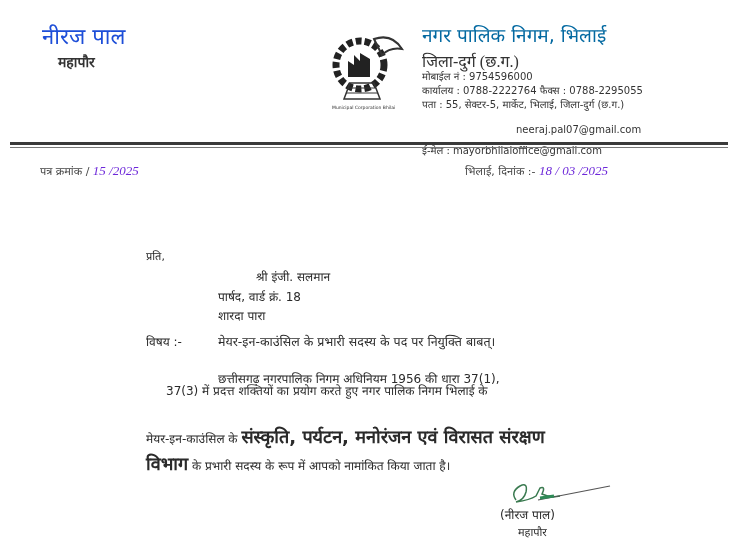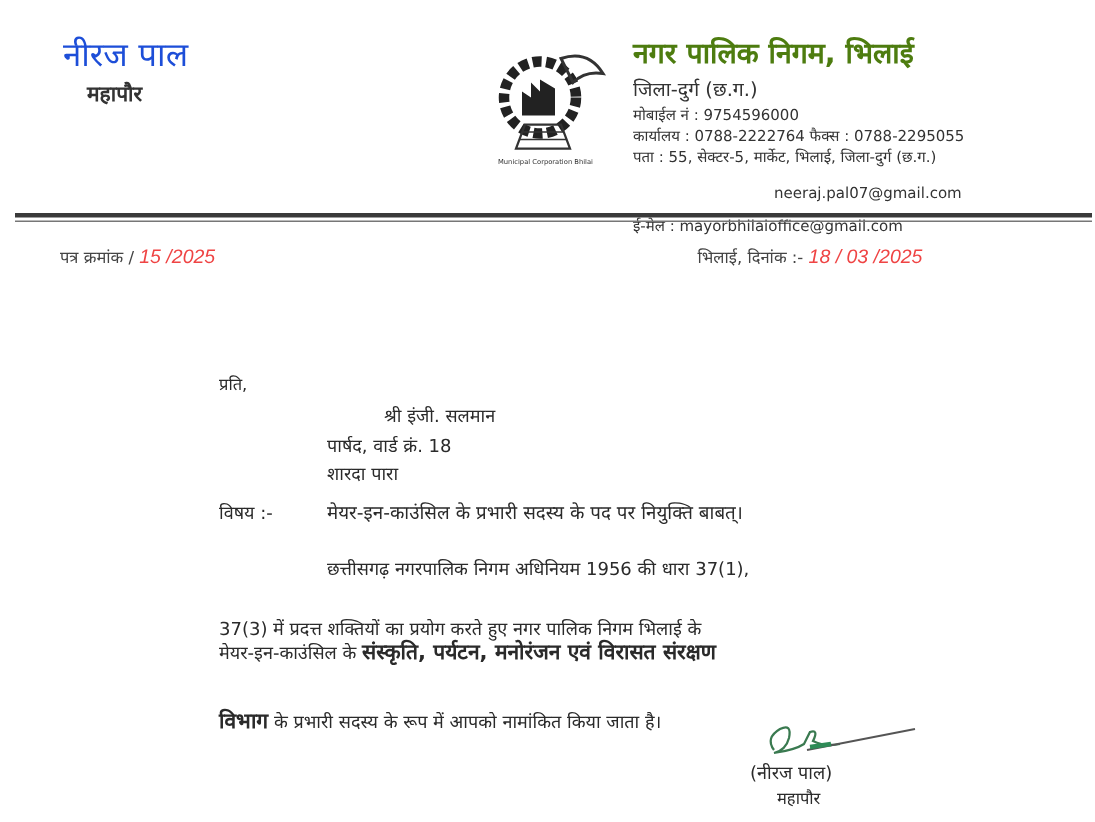--- a/index.html
+++ b/index.html
@@ -2,40 +2,40 @@
 <html><head>
 <meta charset="utf-8">
 <style>
   html, body { margin:0; padding:0; background:#ffffff; }
   body { width:730px; height:548px; position:relative; overflow:hidden;
          font-family:"DejaVu Sans", "Liberation Sans", sans-serif; color:#2a2a2a; }
   .abs { position:absolute; white-space:nowrap; }
   .mayor-name { left:42px; top:20px; font-size:22px; font-weight:normal; color:#1d4ed8; }
   .mayor-title { left:58px; top:52px; font-size:14px; font-weight:bold; color:#333; }
   .logo { left:330px; top:25px; width:78px; height:88px; }
-  .org-name { left:422px; top:22px; font-size:19px; font-weight:bold; color:#4d7c0f; }
+  .org-name { left:422px; top:22px; font-size:19px; font-weight:normal; color:#0369a1; }
   .contact { left:422px; font-size:10px; color:#333; }
-  .c0 { top:50px; font-size:13px; }
+  .c0 { top:50px; font-size:16px;font-family:Liberation Serif, serif; }
   .c1 { top:69px; } .c2 { top:83px; } .c3 { top:97px; } .c4 { top:111px;margin-top:32px; } .c5 { top:124px; left:480px;padding-left:36px; }
   .rule1 { left:10px; top:142px; width:718px; height:3px; background:#3a3a3a; }
   .rule2 { left:10px; top:147px; width:718px; height:1px; background:#777; }
   .letterno { left:40px; top:163px; font-size:11px; color:#444; }
   .date { left:465px; top:163px; font-size:11px; color:#444; }
-  .hw { font-family:Liberation Sans, sans-serif; font-style:italic; font-size:13px; color:#ef4444; }
+  .hw { font-family:Liberation Serif, serif; font-style:italic; font-size:13px; color:#6d28d9; }
   .to { left:146px; top:248px; font-size:11px; }
   .addr { left:218px; font-size:12px; }
   .a1 { top:268px;margin-left:38px; } .a2 { top:288px; } .a3 { top:307px; }
   .subj-label { left:146px; top:333px; font-size:12px; }
   .subj-text { left:218px; top:333px; font-size:12.5px; }
   .body { left:146px; width:520px; font-size:12px; white-space:normal; }
   .p1 { left:218px; top:370px; width:440px; }
-  .p2 { top:410px; width:510px; }
+  .p2 { top:382px; width:510px;margin-left:20px; }
   .p3 { top:424px; width:515px; }
-  .p4 { top:451px; width:510px;margin-top:19px; }
-  .bold { font-weight:bold; font-size:14px; }
+  .p4 { top:451px; width:510px; }
+  .bold { font-weight:bold; font-size:18px; }
   .sig { left:506px; top:478px; width:108px; height:30px; }
   .sig-name { left:500px; top:506px; font-size:12px; }
   .sig-title { left:518px; top:524px; font-size:11px; }
 </style>
 </head>
 <body>
 
 <div class="abs mayor-name">नीरज पाल</div>
 <div class="abs mayor-title">महापौर</div>
 

